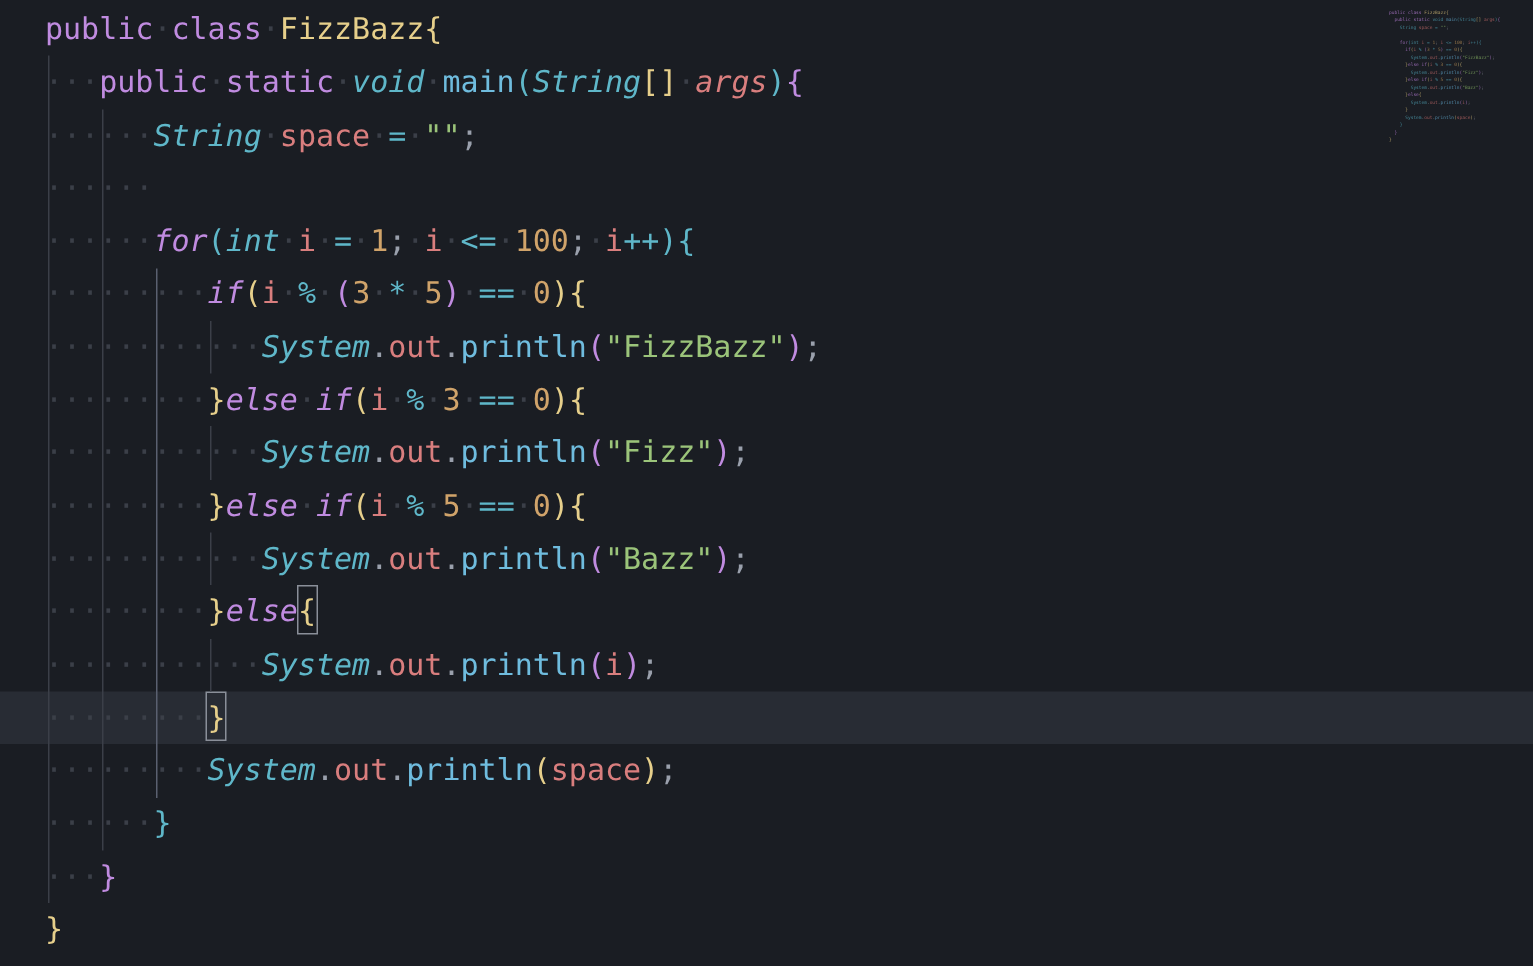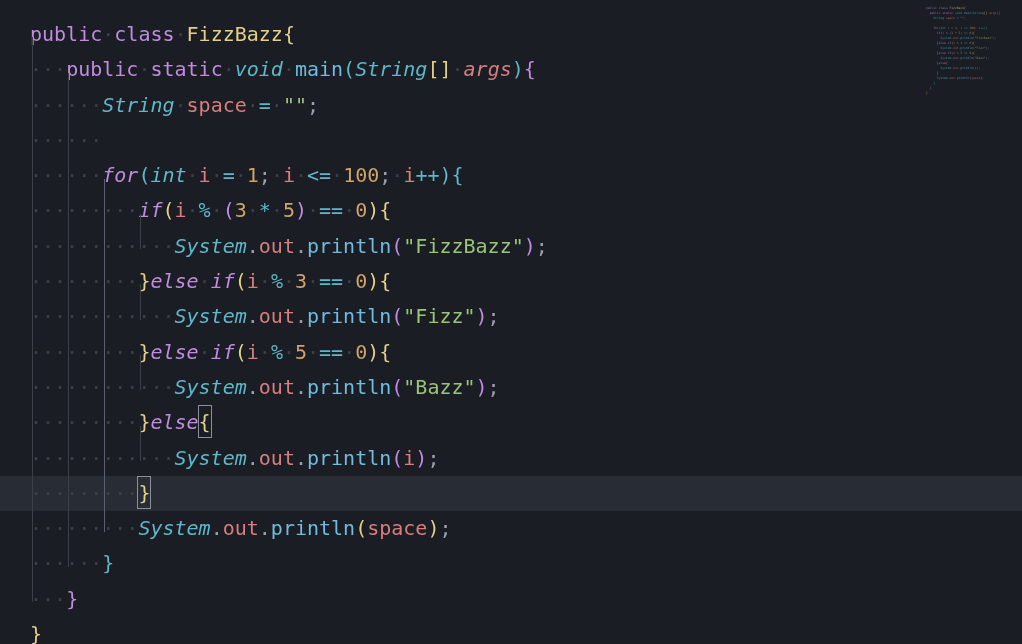--- a/index.html
+++ b/index.html
@@ -10,21 +10,21 @@
     font-family: "Menlo", "Consolas", "DejaVu Sans Mono", monospace;
     font-size: 20px;
     line-height: 35.3px;
     overflow: hidden;
     color: #c4c9d4;
   }
   .editor {
     position: relative;
     width: 100%;
     height: 100%;
-    padding-top: 17px;
+    padding-top: 2px;
     white-space: pre;
   }
   .line {
     position: relative;
     height: 35.3px;
     padding-left: 30px;
   }
   .line.current {
     background: #282c34;
   }

